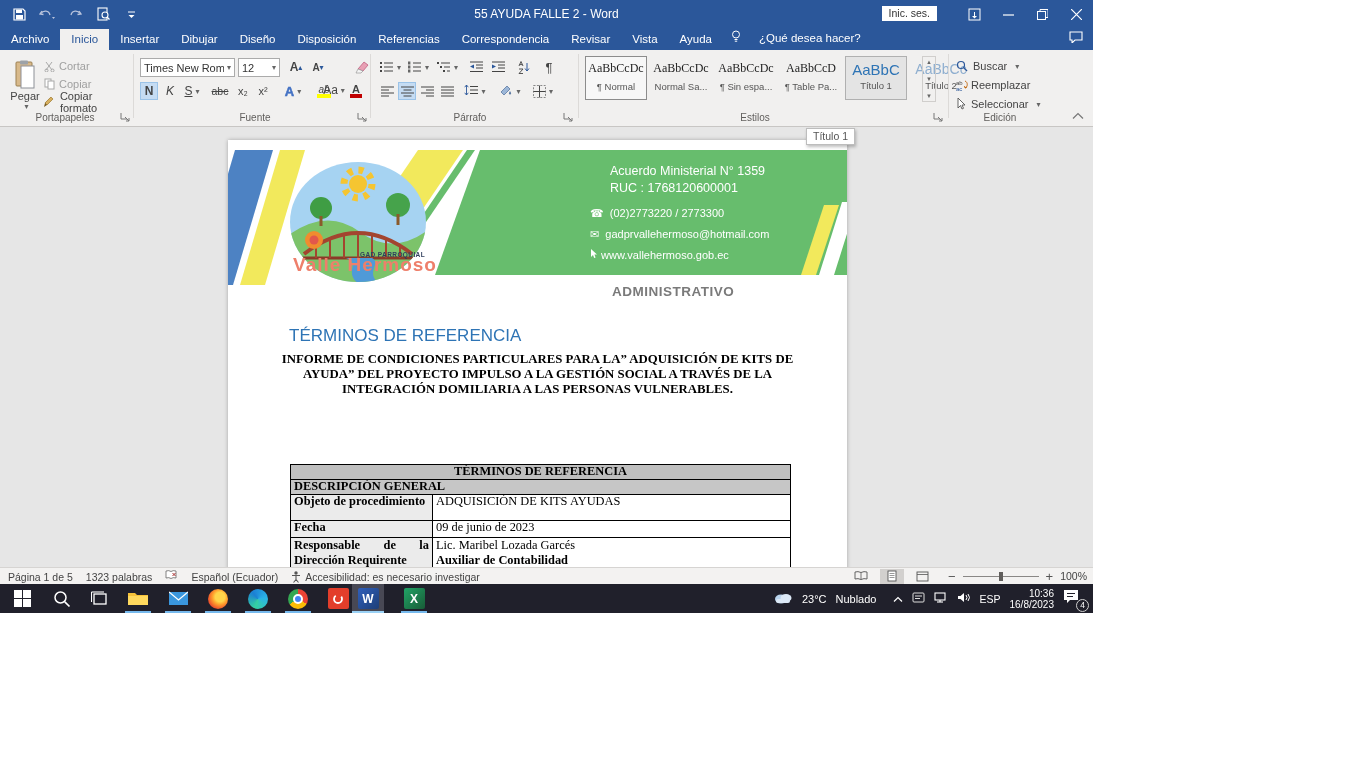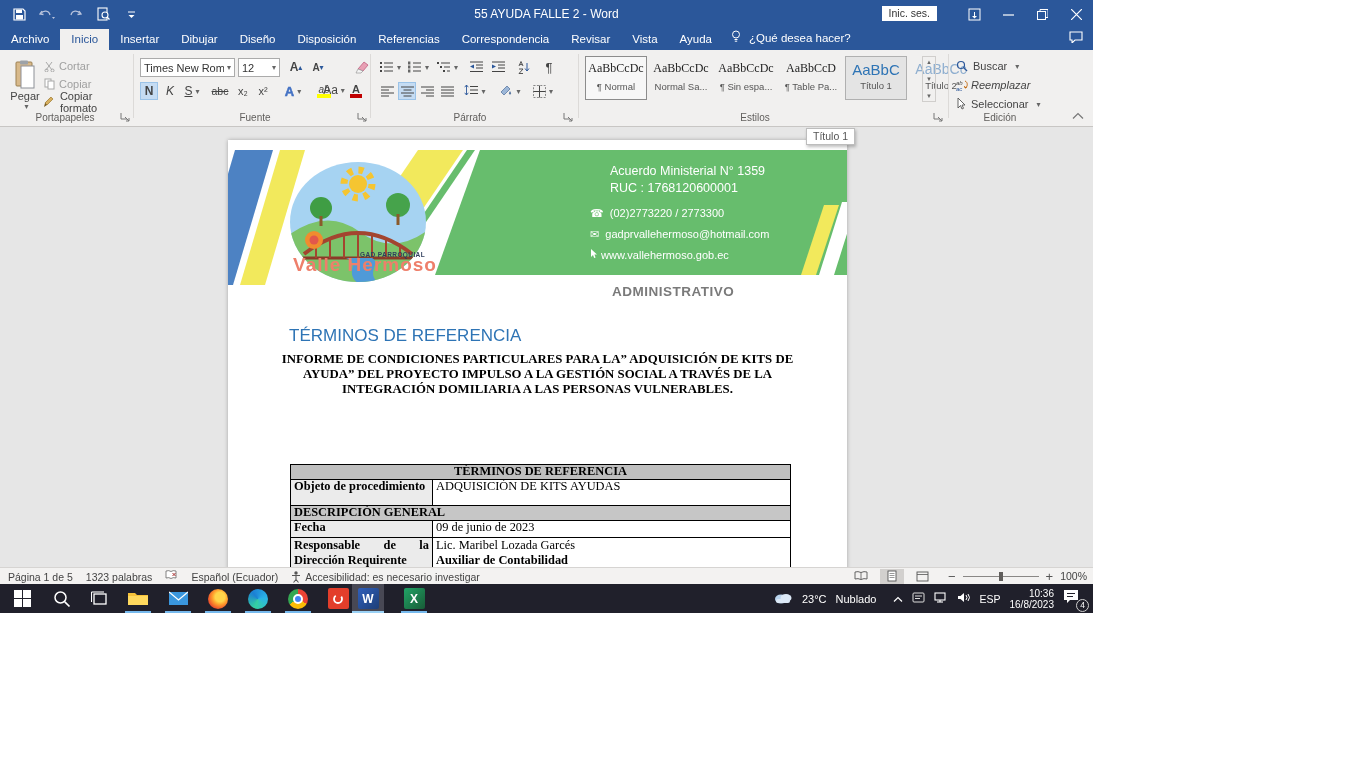--- a/index.html
+++ b/index.html
@@ -12,21 +12,21 @@
   .qat .qbtn { width:18px; height:18px; display:flex; align-items:center; justify-content:center; }
   .doc-title { position:absolute; left:0; right:0; top:7px; text-align:center; font-size:12px; color:#fff; }
   .signin { position:absolute; right:156px; top:6px; background:#fff; color:#333; font-size:10.5px; padding:1px 7px 2px 7px; }
   .win-controls { position:absolute; right:0; top:0; height:28px; display:flex; }
   .wbtn { width:34px; height:28px; display:flex; align-items:center; justify-content:center; }
 
   
   .tabrow { position:absolute; left:0; top:28px; width:1093px; height:22px; background:#2b579a; display:flex; align-items:flex-end; }
   .tab { color:#fff; font-size:11.5px; padding:4px 11px 5px 11px; white-space:nowrap; }
   .tab.selected { background:#f1f0ef; color:#2b579a;margin-top:22px; }
-  .tellme { display:flex; align-items:center; gap:8px; color:#fff; font-size:11.5px; padding:4px 8px 5px 8px; }
+  .tellme { display:flex; align-items:center; gap:18px; color:#fff; font-size:11.5px; padding:4px 8px 5px 8px; }
   .comment-btn { position:absolute; right:10px; bottom:3px; }
 
   
   .ribbon { position:absolute; left:0; top:50px; width:1093px; height:77px; background:#f1f0ef; border-bottom:1px solid #c8c6c4; font-size:11px; color:#444; }
   .gsep { position:absolute; top:4px; height:64px; width:1px; background:#dcdad8; }
   .glabel { position:absolute; bottom:3px; font-size:10px; color:#605e5c; text-align:center; }
   .launcher { position:absolute; bottom:2px; width:12px; height:12px; }
   .rbtn { position:absolute; height:20px; display:flex; align-items:center; justify-content:center; color:#444; }
   .combo { position:absolute; top:8px; height:19px; background:#fff; border:1px solid #ababab; font-size:11px; display:flex; align-items:center; padding:0 3px; color:#333; white-space:nowrap; overflow:hidden; }
   .caret { font-size:8px; color:#666; margin-left:3px; }
@@ -483,21 +483,21 @@
     <div class="gsep" style="left:948px;"></div>
 
     <div class="rbtn" style="left:956px; top:6px; width:86px; justify-content:flex-start; gap:5px;">
       <svg width="12" height="12" viewBox="0 0 12 12">
           <circle cx="5" cy="5" r="3.5" fill="none" stroke="#2b579a" stroke-width="1.2"></circle>
           <line x1="7.8" y1="7.8" x2="11" y2="11" stroke="#2b579a" stroke-width="1.4"></line>
         </svg>
       <span>Buscar</span>
       <span class="caret">▾</span>
     </div>
-    <div class="rbtn" style="left:956px; top:25px; width:92px; justify-content:flex-start; gap:3px;font-style:italic;">
+    <div class="rbtn" style="left:956px; top:25px; width:92px; justify-content:flex-start; gap:3px;">
       <svg width="12" height="12" viewBox="0 0 12 12">
           <text x="0" y="6" font-size="6" fill="#444" font-family="sans-serif">ab</text>
           <text x="0" y="12" font-size="6" fill="#2b579a" font-family="sans-serif">ac</text>
           <path d="M9 2 c3 1 3 6 0 7 M9 9 l2 -1 M9 9 l-.5 -2" stroke="#c06000" fill="none" stroke-width=".9"></path>
         </svg>
       <span>Reemplazar</span>
     </div>
     <div class="rbtn" style="left:956px; top:44px; width:96px; justify-content:flex-start; gap:5px;">
       <svg width="10" height="12" viewBox="0 0 10 12">
           <path d="M2 0 L2 10 L4.5 7.5 L6 11 L7.5 10.3 L6 7 L9 7 z" fill="#fff" stroke="#555" stroke-width=".9"></path>
@@ -578,27 +578,27 @@
 
       <table class="doc-table">
         <colgroup>
             <col style="width:142px">
             <col style="width:358px">
           </colgroup>
         <tbody>
             <tr style="height:15px">
               <td class="hdr" colspan="2">TÉRMINOS DE REFERENCIA</td>
             </tr>
+        <tr style="height:15px">
+              <td class="sec" colspan="2">DESCRIPCIÓN GENERAL</td>
+            </tr>
         <tr style="height:26px">
           <td class="lab">Objeto de procedimiento</td>
           <td>ADQUISICIÓN DE KITS AYUDAS</td>
         </tr>
-        <tr style="height:15px">
-              <td class="sec" colspan="2">DESCRIPCIÓN GENERAL</td>
-            </tr>
         <tr style="height:17px">
           <td class="lab">Fecha</td>
           <td>09 de junio de 2023</td>
         </tr>
         <tr style="height:40px">
           <td class="lab" style="text-align:justify; line-height:15px;">Responsable de la Dirección Requirente</td>
           <td>
             <div style="line-height:15px;">Lic. Maribel Lozada Garcés</div>
             <div style="font-weight:bold; line-height:15px;">Auxiliar de Contabilidad</div>
           </td>

